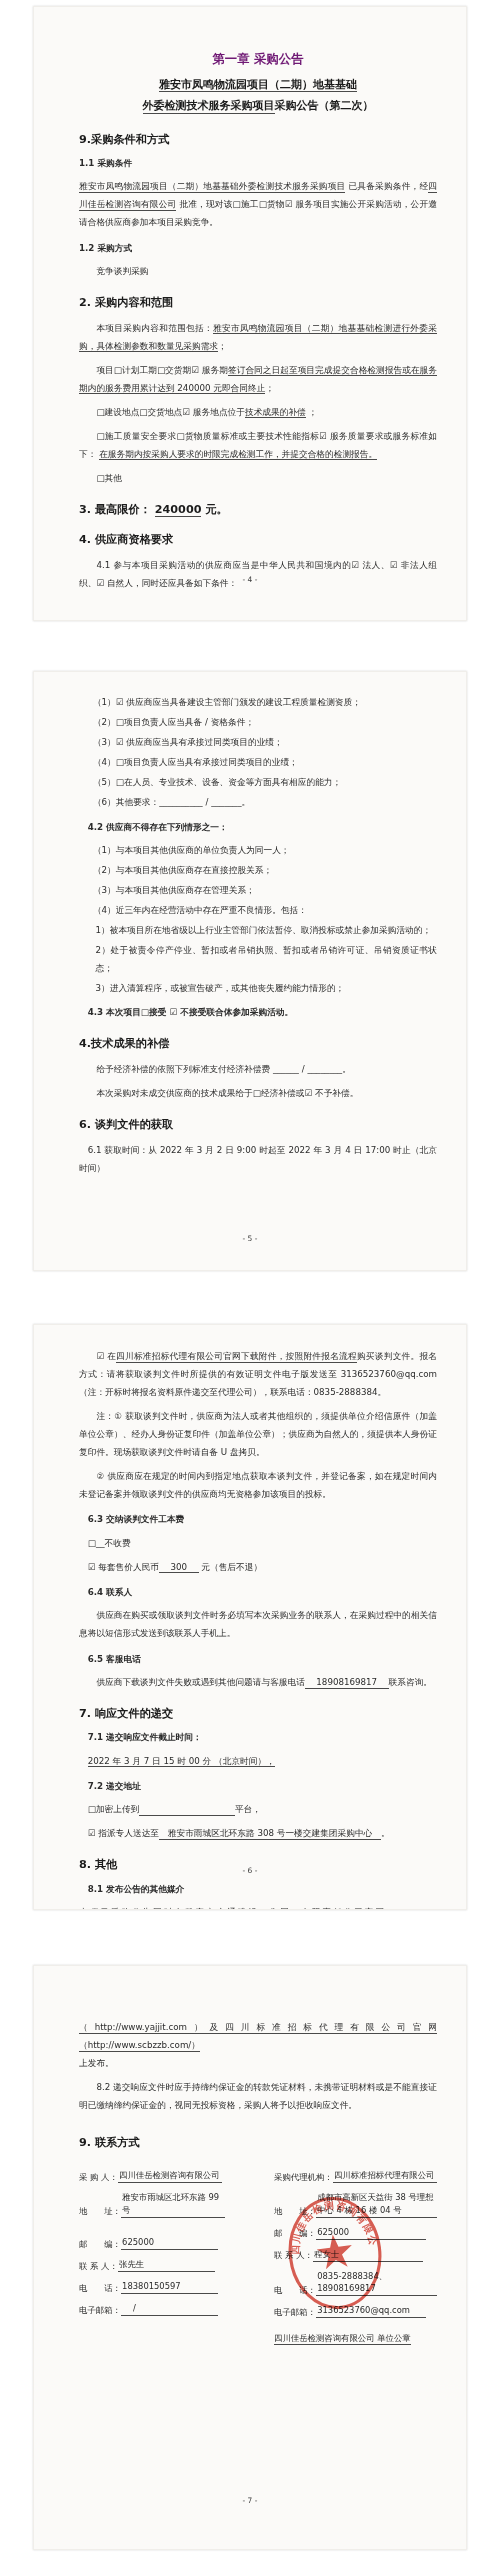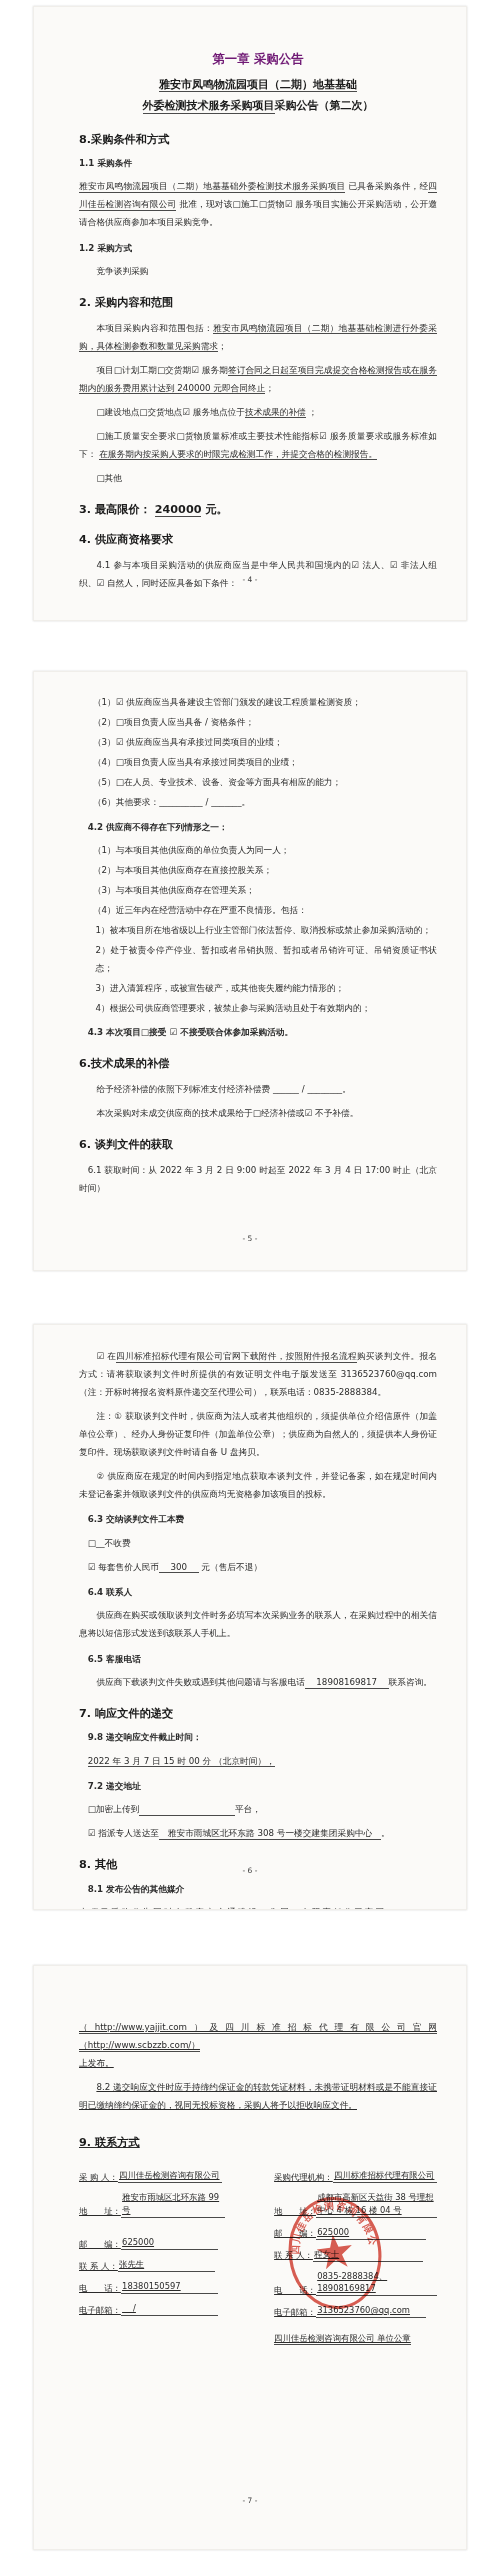--- a/index.html
+++ b/index.html
@@ -37,21 +37,21 @@
 <body>
 
 <div class="canvas">
 
   <section class="page" style="top:6.2px;height:613px;">
     <div class="inner" style="padding-top:44px;">
       <div class="chapter ctr">第一章 采购公告</div>
       <div class="title ctr"><span class="u">雅安市凤鸣物流园项目（二期）地基基础</span></div>
       <div class="title ctr"><span class="u">外委检测技术服务采购项目</span><span>采购公告（第二次）</span></div>
 
-      <div class="hL" style="margin-top:18.7px;">8.采购条件和方式</div>
+      <div class="hL" style="margin-top:18.7px;">9.采购条件和方式</div>
       <div class="hS">1.1 采购条件</div>
       <p class="p"><span class="u">雅安市凤鸣物流园项目（二期）地基基础外委检测技术服务采购项目</span><span> 已具备采购条件，经</span><span class="u">四川佳岳检测咨询有限公司</span><span> 批准，现对该□施工□货物☑ 服务项目实施公开采购活动，公开邀请合格供应商参加本项目采购竞争。</span></p>
       <div class="hS">1.2 采购方式</div>
       <p class="p ind">竞争谈判采购</p>
 
       <div class="hL">2. 采购内容和范围</div>
       <p class="p ind"><span>本项目采购内容和范围包括：</span><span class="u">雅安市凤鸣物流园项目（二期）地基基础检测进行外委采购，具体检测参数和数量见采购需求</span><span>；</span></p>
       <p class="p ind"><span>项目□计划工期□交货期☑ 服务期</span><span class="u">签订合同之日起至项目完成提交合格检测报告或在服务期内的服务费用累计达到 240000 元即合同终止</span><span>；</span></p>
       <p class="p ind"><span>□建设地点□交货地点☑ 服务地点位于</span><span class="u">技术成果的补偿</span><span> ；</span></p>
       <p class="p ind"><span>□施工质量安全要求□货物质量标准或主要技术性能指标☑ 服务质量要求或服务标准如下： </span><span class="u">在服务期内按采购人要求的时限完成检测工作，并提交合格的检测报告。</span></p>
@@ -74,24 +74,23 @@
       <p class="item">（6）其他要求：__________ / _______。</p>
 
       <div class="hS ind1">4.2 供应商不得存在下列情形之一：</div>
       <p class="item">（1）与本项目其他供应商的单位负责人为同一人；</p>
       <p class="item">（2）与本项目其他供应商存在直接控股关系；</p>
       <p class="item">（3）与本项目其他供应商存在管理关系；</p>
       <p class="item">（4）近三年内在经营活动中存在严重不良情形。包括：</p>
       <p class="item" style="padding-left:1.9em;">1）被本项目所在地省级以上行业主管部门依法暂停、取消投标或禁止参加采购活动的；</p>
       <p class="item" style="padding-left:1.9em;">2）处于被责令停产停业、暂扣或者吊销执照、暂扣或者吊销许可证、吊销资质证书状态；</p>
       <p class="item" style="padding-left:1.9em;">3）进入清算程序，或被宣告破产，或其他丧失履约能力情形的；</p>
-      <p class="item" style="padding-left:1.9em;">4）根据公司供应商管理要求，被禁止参与采购活动且处于有效期内的；</p>
 
       <p class="p ind1" style="font-weight:bold;">4.3 本次项目□接受 ☑ 不接受联合体参加采购活动。</p>
-      <div class="hL">6.技术成果的补偿</div>
+      <div class="hL">4.技术成果的补偿</div>
       <p class="p ind">给予经济补偿的依照下列标准支付经济补偿费 ______ / ________。</p>
       <p class="p ind">本次采购对未成交供应商的技术成果给于□经济补偿或☑ 不予补偿。</p>
       <div class="hL">6. 谈判文件的获取</div>
       <p class="p ind1">6.1 获取时间：从 2022 年 3 月 2 日 9:00 时起至 2022 年 3 月 4 日 17:00 时止（北京时间）</p>
 
     </div>
     <div class="footer" style="bottom:27px;">- 5 -</div>
   </section>
 
   <section class="page" style="top:1324px;height:584px;">
@@ -103,35 +102,35 @@
       <div class="hS ind1">6.3 交纳谈判文件工本费</div>
       <p class="p ind1">□__不收费</p>
       <p class="p ind1"><span>☑  每套售价人民币</span><span class="u">　 300 　</span><span> 元（售后不退）</span></p>
 
       <div class="hS ind1">6.4 联系人</div>
       <p class="p ind">供应商在购买或领取谈判文件时务必填写本次采购业务的联系人，在采购过程中的相关信息将以短信形式发送到该联系人手机上。</p>
       <div class="hS ind1">6.5 客服电话</div>
       <p class="p ind"><span>供应商下载谈判文件失败或遇到其他问题请与客服电话</span><span class="u">　 18908169817 　</span><span>联系咨询。</span></p>
 
       <div class="hL">7. 响应文件的递交</div>
-      <div class="hS ind1">9.8 递交响应文件截止时间：</div>
+      <div class="hS ind1">7.1 递交响应文件截止时间：</div>
       <p class="p ind1"><span class="u">2022 年 3 月 7 日 15 时 00 分 （北京时间），</span></p>
       <div class="hS ind1">7.2 递交地址</div>
       <p class="p ind1"><span>□加密上传到</span><span class="u">　　　　　　　　　　　</span><span>平台，</span></p>
       <p class="p ind1"><span>☑ 指派专人送达至</span><span class="u">　雅安市雨城区北环东路 308 号一楼交建集团采购中心　</span><span>。</span></p>
 
       <div class="hL">8. 其他</div>
       <div class="hS ind1">8.1 发布公告的其他媒介</div>
       <p class="p sp"><span>本项目采购公告同时在</span><span class="u">雅安市交通建设（集团）有限责任公司官网</span></p>
     </div>
     <div class="footer" style="bottom:34px;">- 6 -</div>
   </section>
 
   <section class="page" style="top:1965px;height:583px;">
-    <div class="inner" style="padding-top:52px;text-decoration:underline;">
+    <div class="inner" style="padding-top:52px;">
       <p class="p" style="margin-top:0;"><span class="u">（http://www.yajjit.com）及四川标准招标代理有限公司官网（http://www.scbzzb.com/）</span><br><span>上发布。</span></p>
       <p class="p ind">8.2 递交响应文件时应手持缔约保证金的转款凭证材料，未携带证明材料或是不能直接证明已缴纳缔约保证金的，视同无投标资格，采购人将予以拒收响应文件。</p>
 
       <div class="hL" style="margin-top:21px;">9. 联系方式</div>
 
       <div class="contacts">
         <div class="ccol left">
           <div class="crow">
               <span class="cl">采 购 人：</span>
               <span class="cv">四川佳岳检测咨询有限公司</span>

